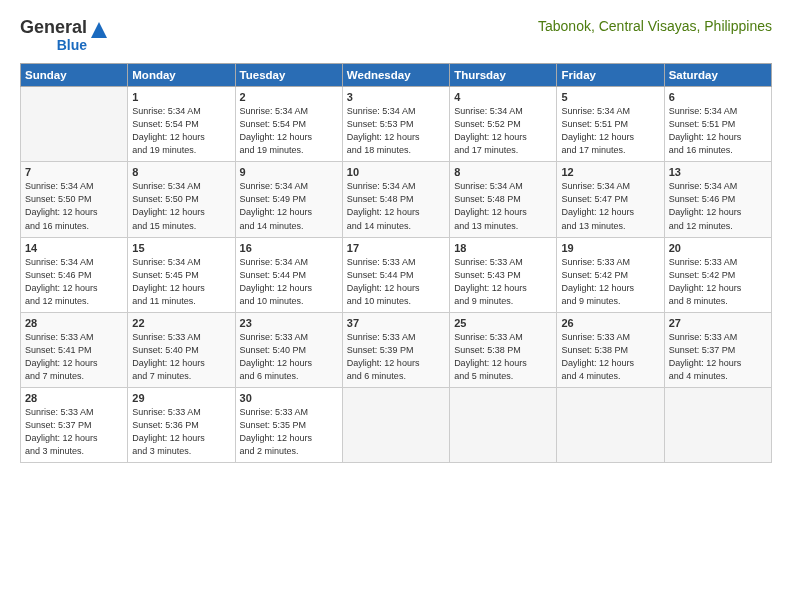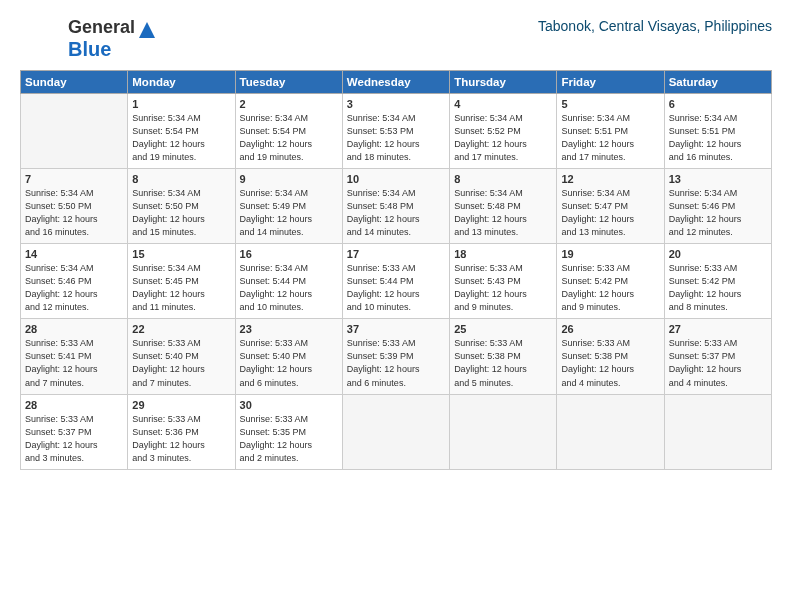--- a/index.html
+++ b/index.html
@@ -30,42 +30,43 @@
       display: flex;
       flex-direction: column;
       line-height: 1.1;
     }
     .logo-general {
       font-size: 18px;
       font-weight: bold;
       color: #333;
     }
     .logo-blue {
-      font-size: 20px;
+      font-size: 14px;
       font-weight: bold;
       color: #1a6abf;
+      text-align: right;
     }
     .logo-icon {
       width: 20px;
       height: 20px;
       margin-left: 2px;
       margin-top: -2px;
     }
     .title-block {
       text-align: right;
     }
     .month-title {
       font-size: 32px;
       font-weight: bold;
       color: #333;
       line-height: 1.1;
     }
     .location {
       font-size: 14px;
-      color: #0c4a6e;
+      color: #4d7c0f;
     }
     table {
       width: 100%;
       border-collapse: collapse;
       table-layout: fixed;
     }
     thead tr th {
       background-color: #2a6db5;
       color: #fff;
       font-size: 11.5px;
@@ -100,21 +101,21 @@
     .empty-cell {
       background: #f5f5f5 !important;
     }
   </style>
 </head>
 <body>
 
 <div class="page">
   <div class="header">
     <div class="logo">
-      <div style="display:flex;align-items:flex-start;margin-left:48px;">
+      <div style="display:flex;align-items:flex-start;">
         <div class="logo-text">
           <span class="logo-general">General</span>
           <span class="logo-blue">Blue</span>
         </div>
         <svg class="logo-icon" viewBox="0 0 20 20" xmlns="http://www.w3.org/2000/svg" style="margin-top:2px;">
           <polygon points="2,18 10,2 18,18" fill="#1a6abf"></polygon>
         </svg>
       </div>
     </div>
     <div class="title-block">

